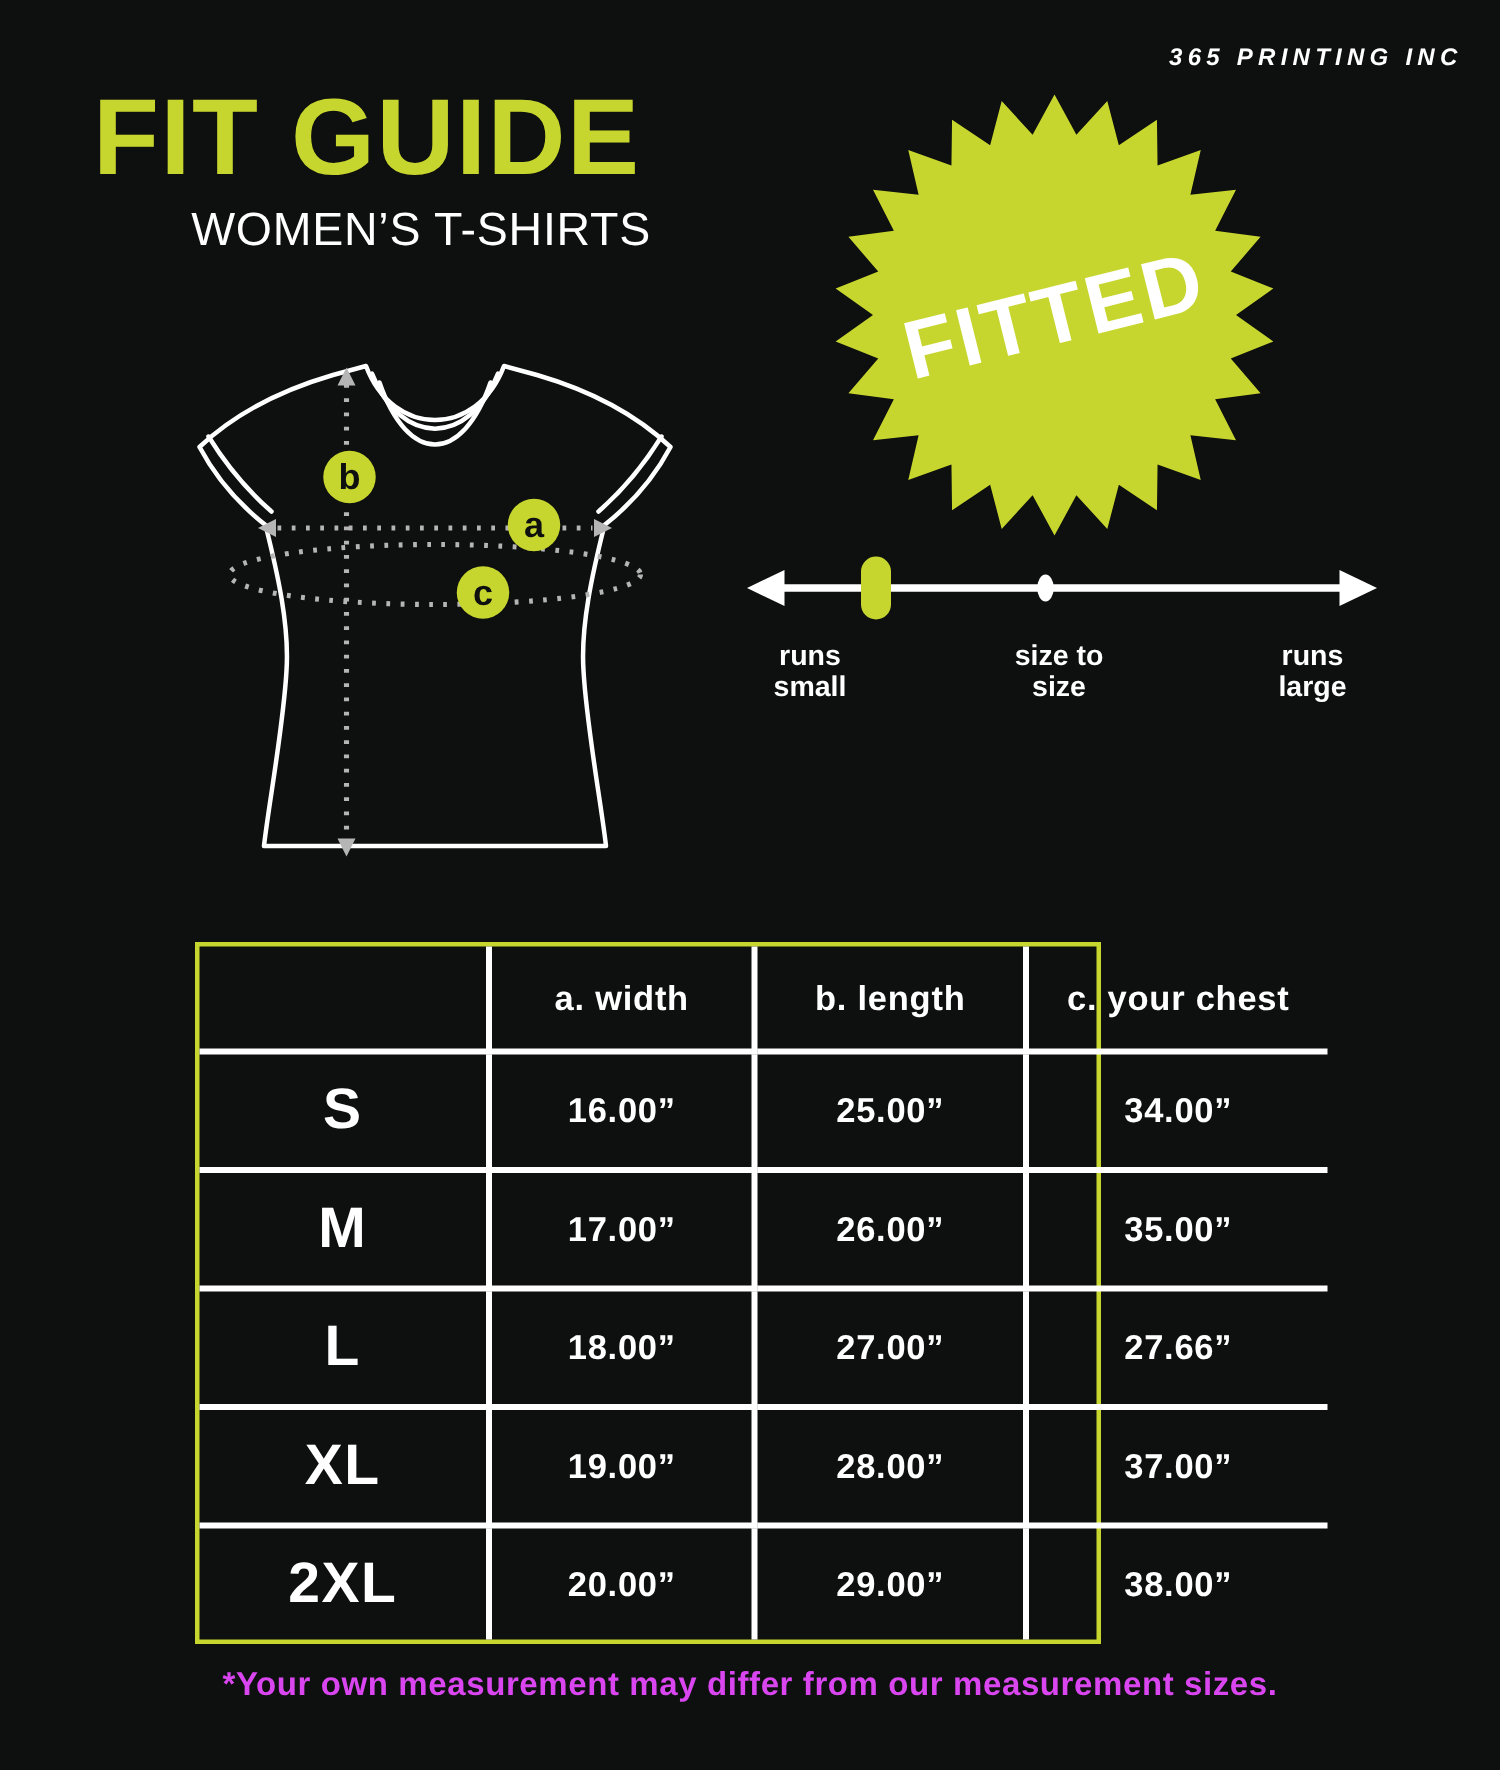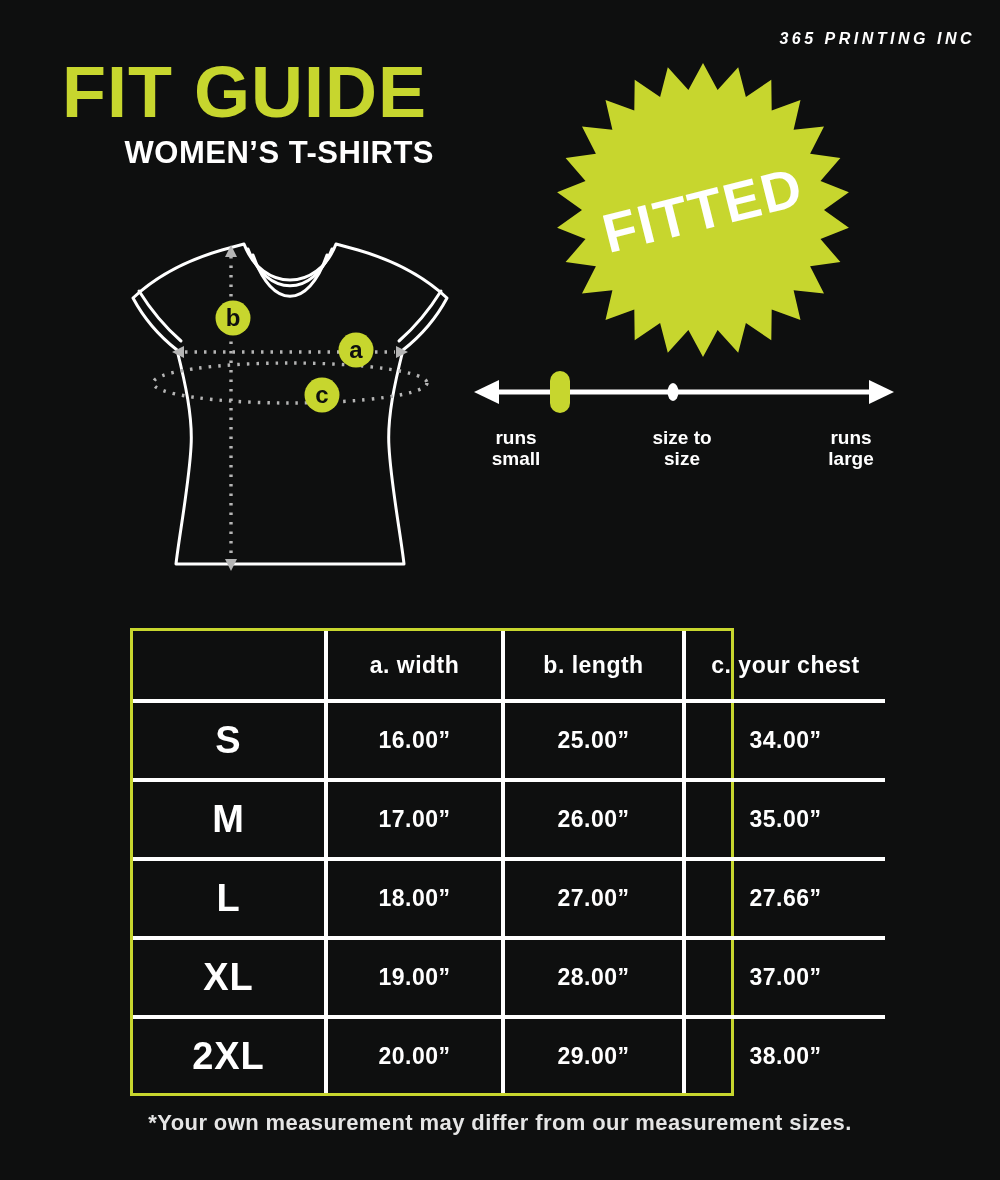--- a/index.html
+++ b/index.html
@@ -22,34 +22,34 @@
     font-size:16px;font-weight:bold;letter-spacing:3.5px;
     color:#fff;white-space:nowrap;font-style:italic;
   }
   .title-block{position:absolute;left:62px;top:56px;width:372px;}
   .title{
     font-size:72px;font-weight:bold;line-height:1.02;
     color:var(--accent);letter-spacing:1px;white-space:nowrap;
   }
   .subtitle{
     margin-top:6px;text-align:right;
-    font-size:31px;font-weight:bold;color:#fff;letter-spacing:0.5px;
+    font-size:31px;font-weight:normal;color:#fff;letter-spacing:0.5px;
     white-space:nowrap;
   }
   .tshirt-svg{position:absolute;left:115px;top:222px;width:390px;height:360px;}
   .badge-svg{position:absolute;left:553px;top:60px;width:300px;height:300px;}
   .badge-text{
     font-family:"Liberation Sans", sans-serif;
     font-size:55px;font-weight:bold;letter-spacing:2px;fill:#fff;
   }
   .marker-letter{
     font-family:"Liberation Sans", sans-serif;
     font-size:24px;font-weight:bold;fill:#0e0f0f;
   }
-  .scale{position:absolute;left:474px;top:358px;width:420px;height:125px;}
+  .scale{position:absolute;left:498px;top:358px;width:420px;height:125px;}
   .scale-svg{position:absolute;left:0;top:0;width:420px;height:62px;}
   .scale-label{
     position:absolute;top:70px;transform:translateX(-50%);
     text-align:center;font-size:19px;font-weight:bold;line-height:1.1;
     color:#fff;white-space:nowrap;
   }
   .scale-label.l1{left:42px;}
   .scale-label.l2{left:208px;}
   .scale-label.l3{left:377px;}
   .size-table-wrap{
@@ -73,21 +73,21 @@
   .size-table tr:last-child>*{border-bottom:none;}
   .size-table .head-row th{height:70px;font-size:23px;letter-spacing:0.5px;}
   .size-table .size-cell{font-size:38px;letter-spacing:1px;}
   .size-table .val-cell{font-size:23px;letter-spacing:0.5px;}
   .col-size{width:193px;}
   .col-width{width:177px;}
   .col-length{width:181px;}
   .col-chest{width:201px;}
   .footnote{
     position:absolute;left:0;top:1110px;width:1000px;
-    text-align:center;font-size:22px;font-weight:bold;color:#e5e5e5;
+    text-align:center;font-size:22px;font-weight:bold;color:#d946ef;
     letter-spacing:0.4px;
   }
 </style>
 </head>
 <body>
 
 <div class="page">
 
   <div class="brand">365 PRINTING INC</div>
 

